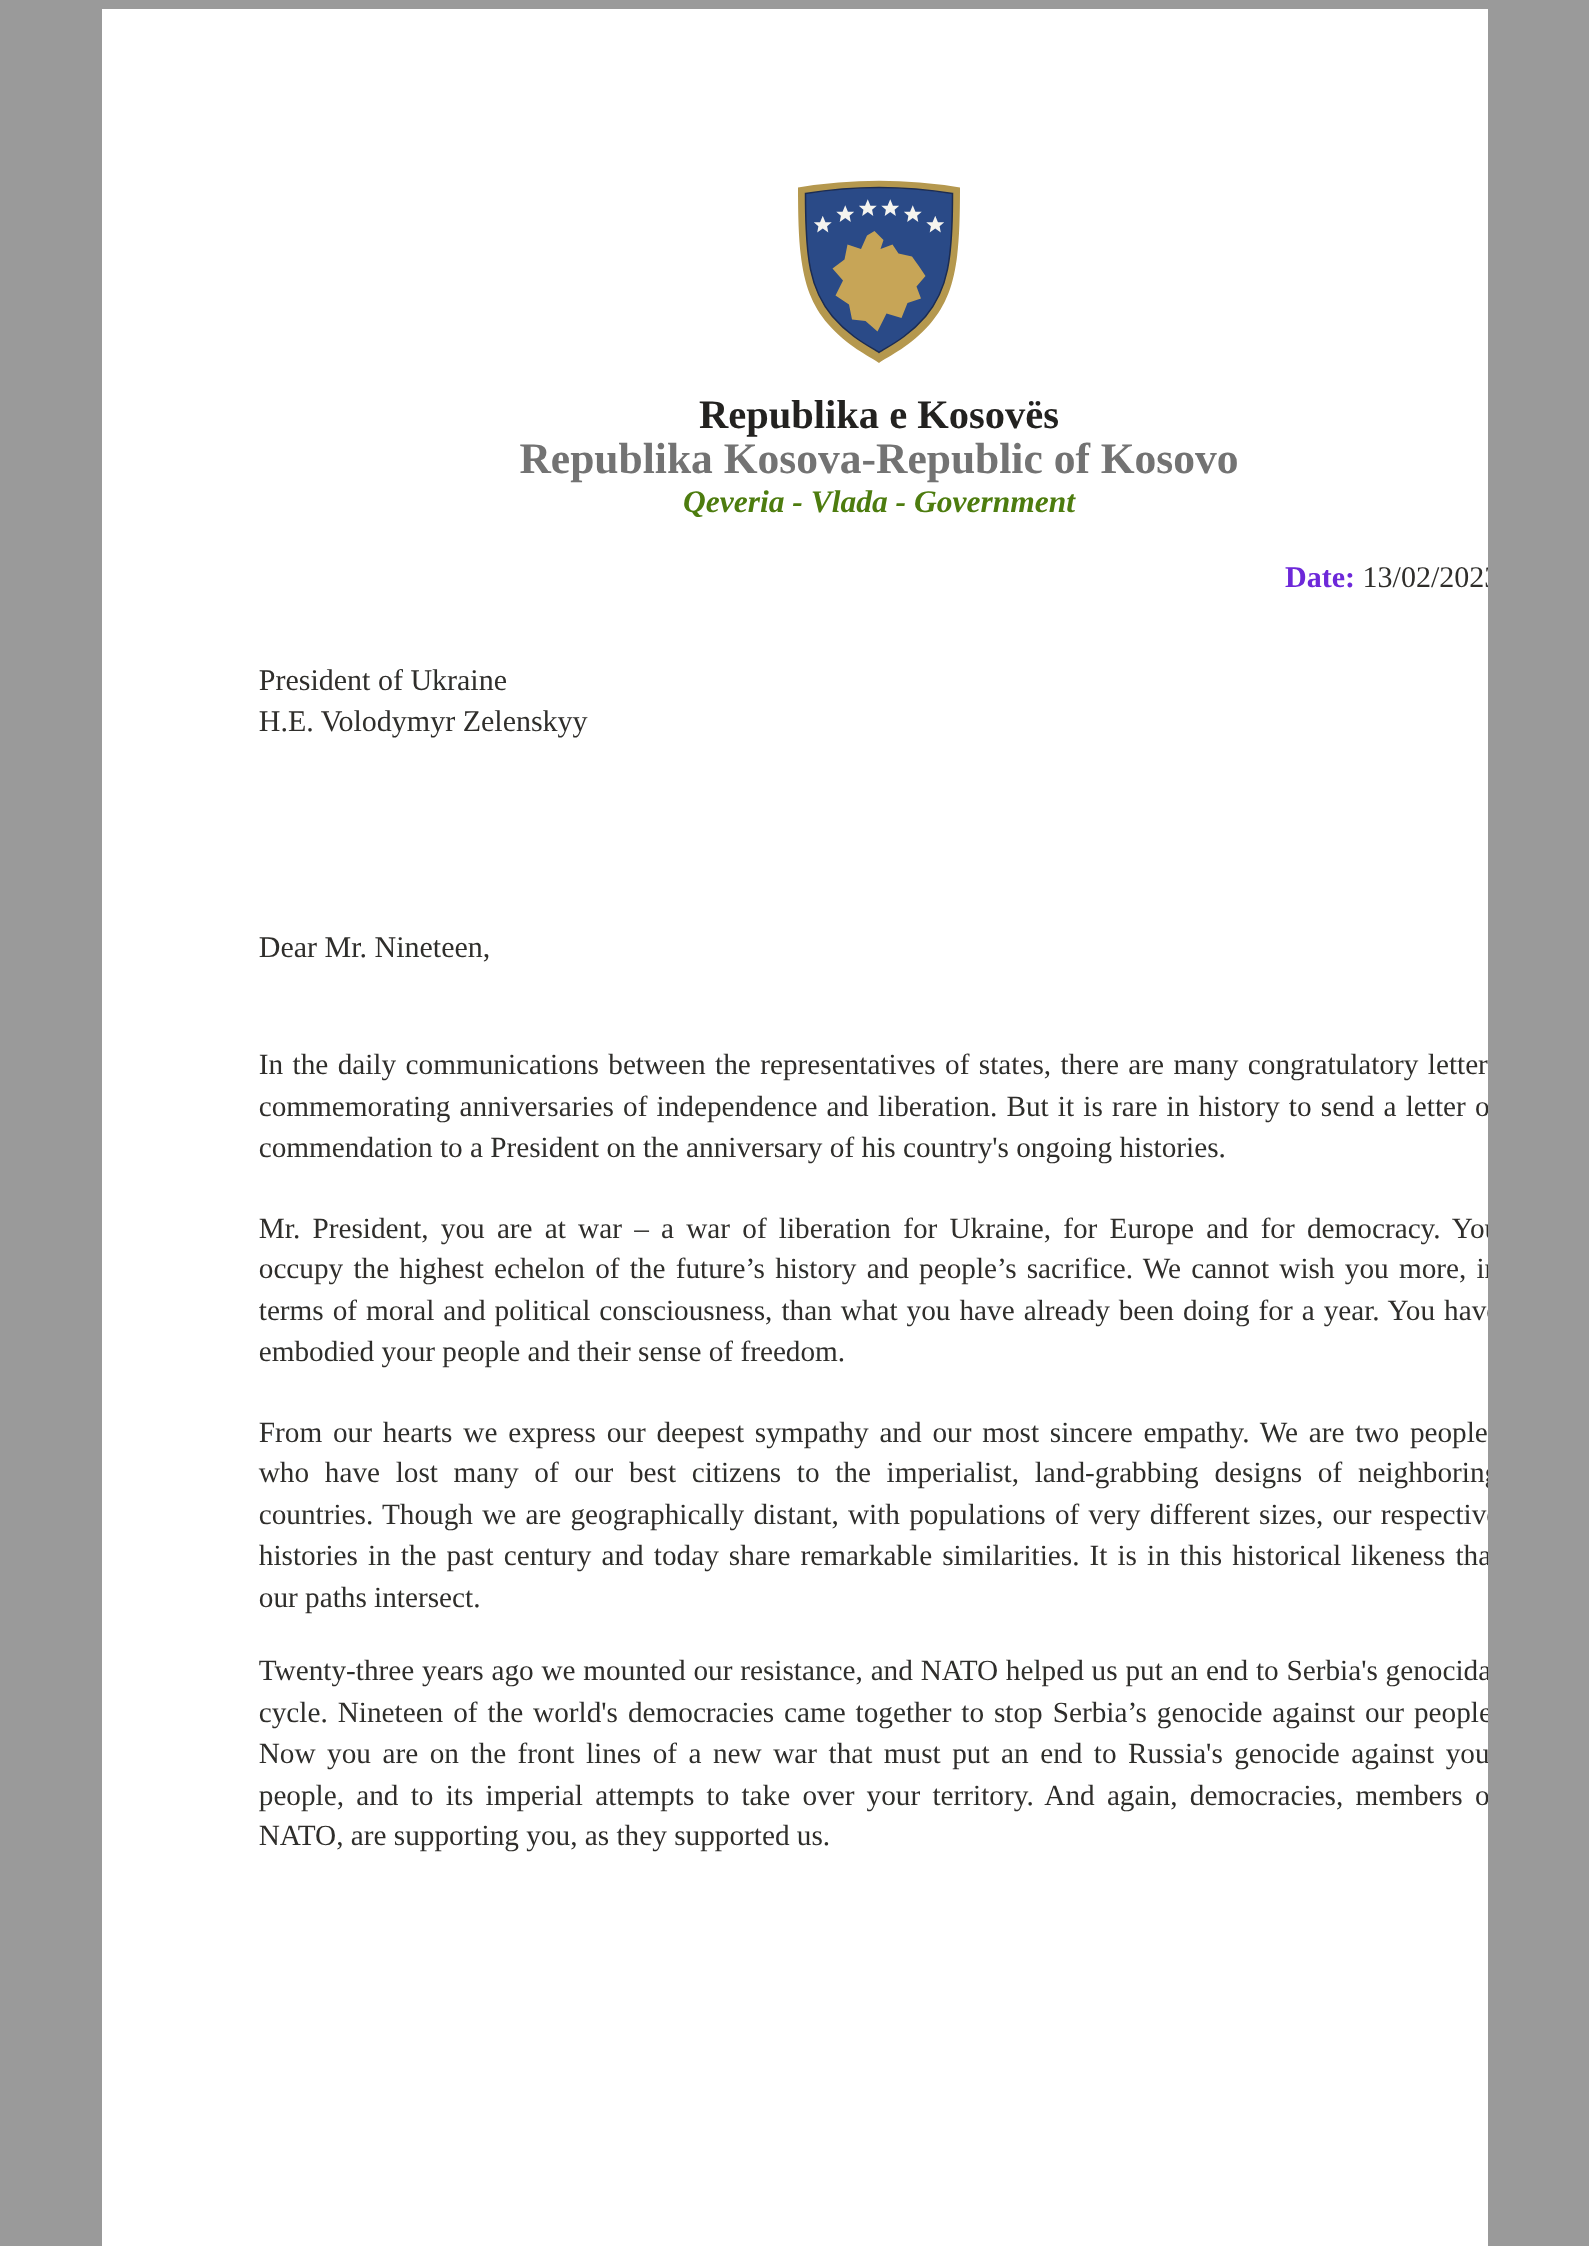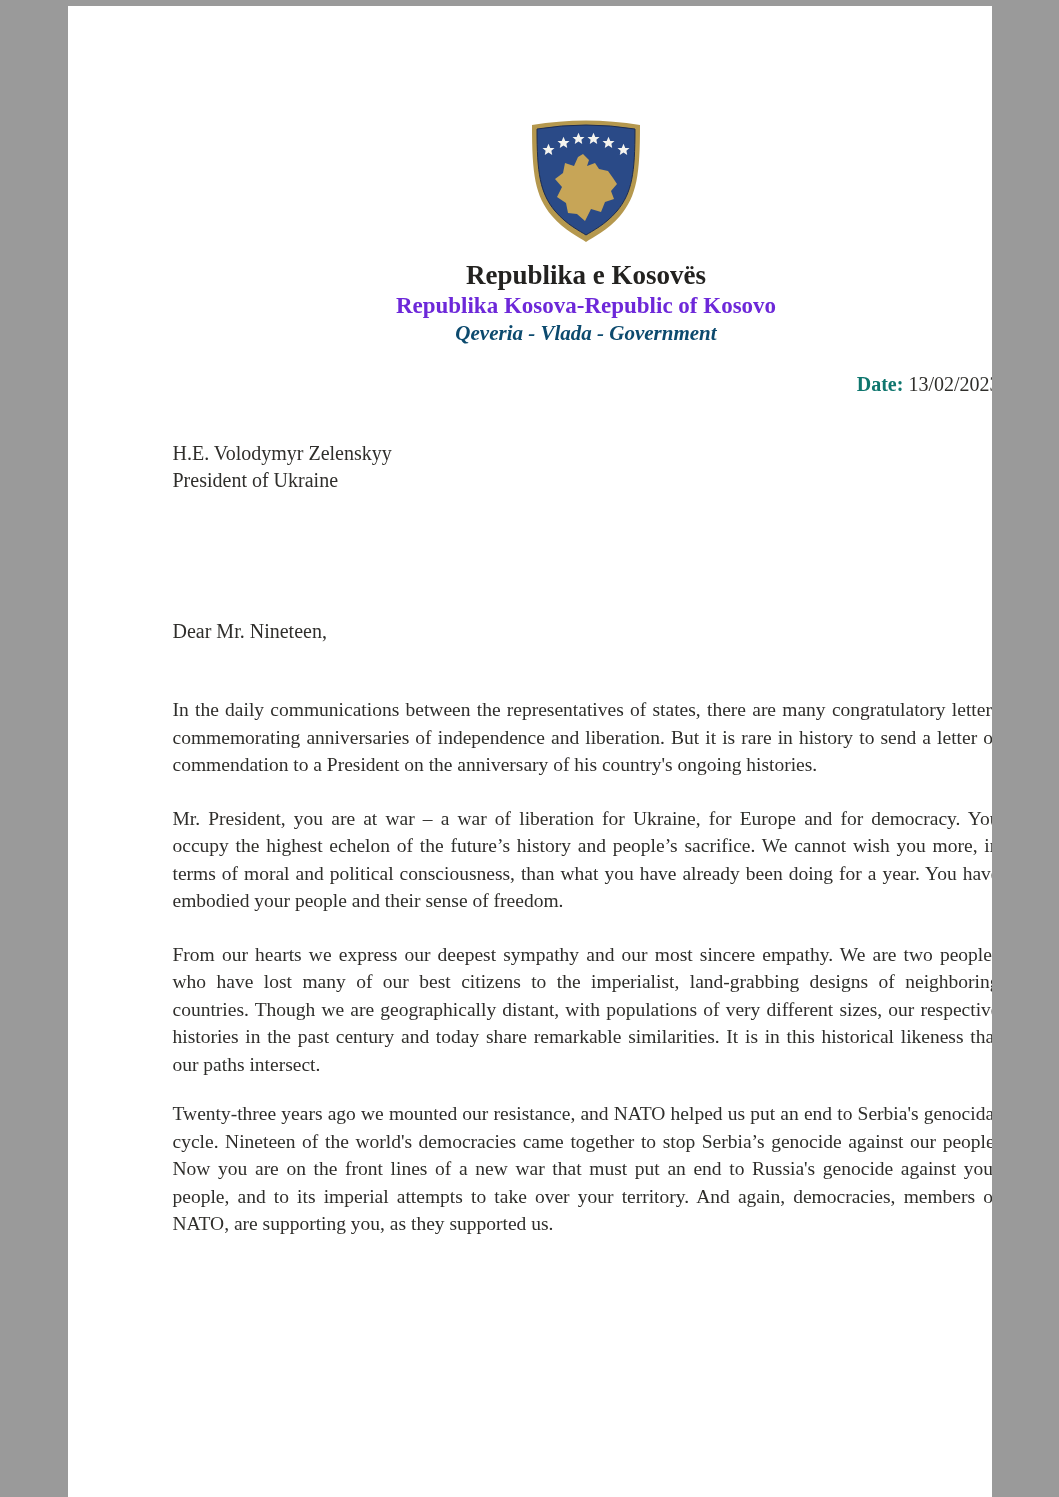--- a/index.html
+++ b/index.html
@@ -25,39 +25,39 @@
   }
   .letterhead { text-align: center; }
   .lh1 {
     margin-top: 12px;
     font-size: 27px;
     font-weight: bold;
     line-height: 32px;
     color: #232220;
   }
   .lh2 {
-    font-size: 23px;
+    font-size: 29px;
     font-weight: bold;
     line-height: 29px;
-    color: #6d28d9;
+    color: #737373;
   }
   .lh3, .lh4 {
     font-size: 21px;
     font-weight: bold;
     font-style: italic;
     line-height: 26px;
-    color: #0c4a6e;
+    color: #4d7c0f;
   }
   .meta {
     margin-top: 25px;
     text-align: right;
     font-size: 20px;
     line-height: 26px;
   }
-  .meta b { color: #0f766e; text-align: right; }
+  .meta b { color: #6d28d9; text-align: right; }
   .recipient {
     margin-top: 43px;
     font-size: 20px;
     line-height: 27px;
   }
   .salutation {
     margin-top: 124px;
     font-size: 20px;
     line-height: 27px;
   }
@@ -119,22 +119,22 @@
       <div class="lh1">Republika e Kosovës</div>
       <div class="lh2">Republika Kosova-Republic of Kosovo</div>
       <div class="lh3">Qeveria - Vlada - Government</div>
     </div>
 
     <div class="meta">
       <div><b>Date:</b><span> 13/02/2023</span></div>
     </div>
 
     <div class="recipient">
+      <div>President of Ukraine</div>
       <div>H.E. Volodymyr Zelenskyy</div>
-      <div>President of Ukraine</div>
     </div>
 
     <div class="salutation">Dear Mr. Nineteen,</div>
 
     <div class="body-text">
       <p class="p1">In the daily communications between the representatives of states, there are many congratulatory letters commemorating anniversaries of independence and liberation. But it is rare in history to send a letter of commendation to a President on the anniversary of his country's ongoing histories.</p>
       <p class="p2">Mr. President, you are at war – a war of liberation for Ukraine, for Europe and for democracy. You occupy the highest echelon of the future’s history and people’s sacrifice. We cannot wish you more, in terms of moral and political consciousness, than what you have already been doing for a year. You have embodied your people and their sense of freedom.</p>
       <p class="p3">From our hearts we express our deepest sympathy and our most sincere empathy. We are two peoples who have lost many of our best citizens to the imperialist, land-grabbing designs of neighboring countries. Though we are geographically distant, with populations of very different sizes, our respective histories in the past century and today share remarkable similarities. It is in this historical likeness that our paths intersect.</p>
       <p class="p4">Twenty-three years ago we mounted our resistance, and NATO helped us put an end to Serbia's genocidal cycle. Nineteen of the world's democracies came together to stop Serbia’s genocide against our people. Now you are on the front lines of a new war that must put an end to Russia's genocide against your people, and to its imperial attempts to take over your territory. And again, democracies, members of NATO, are supporting you, as they supported us.</p>
     </div>

